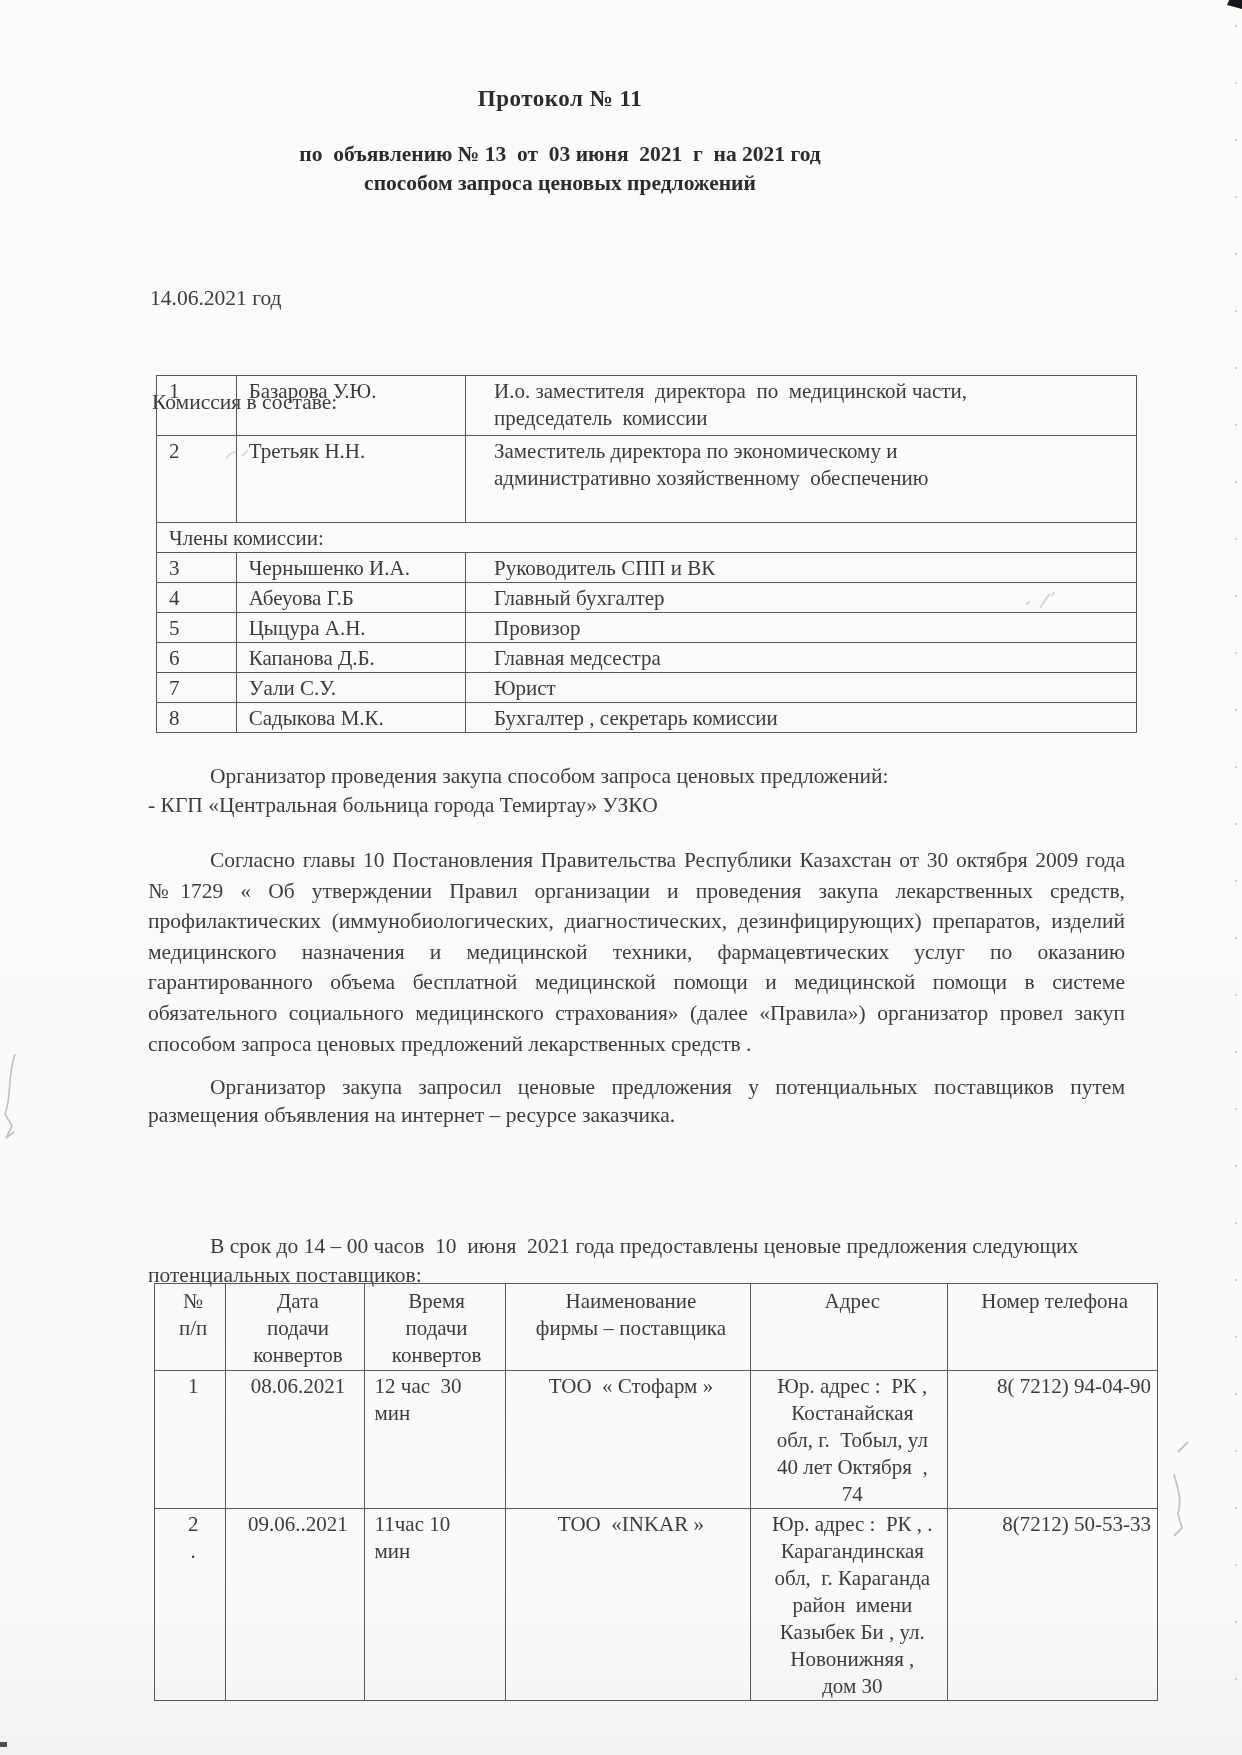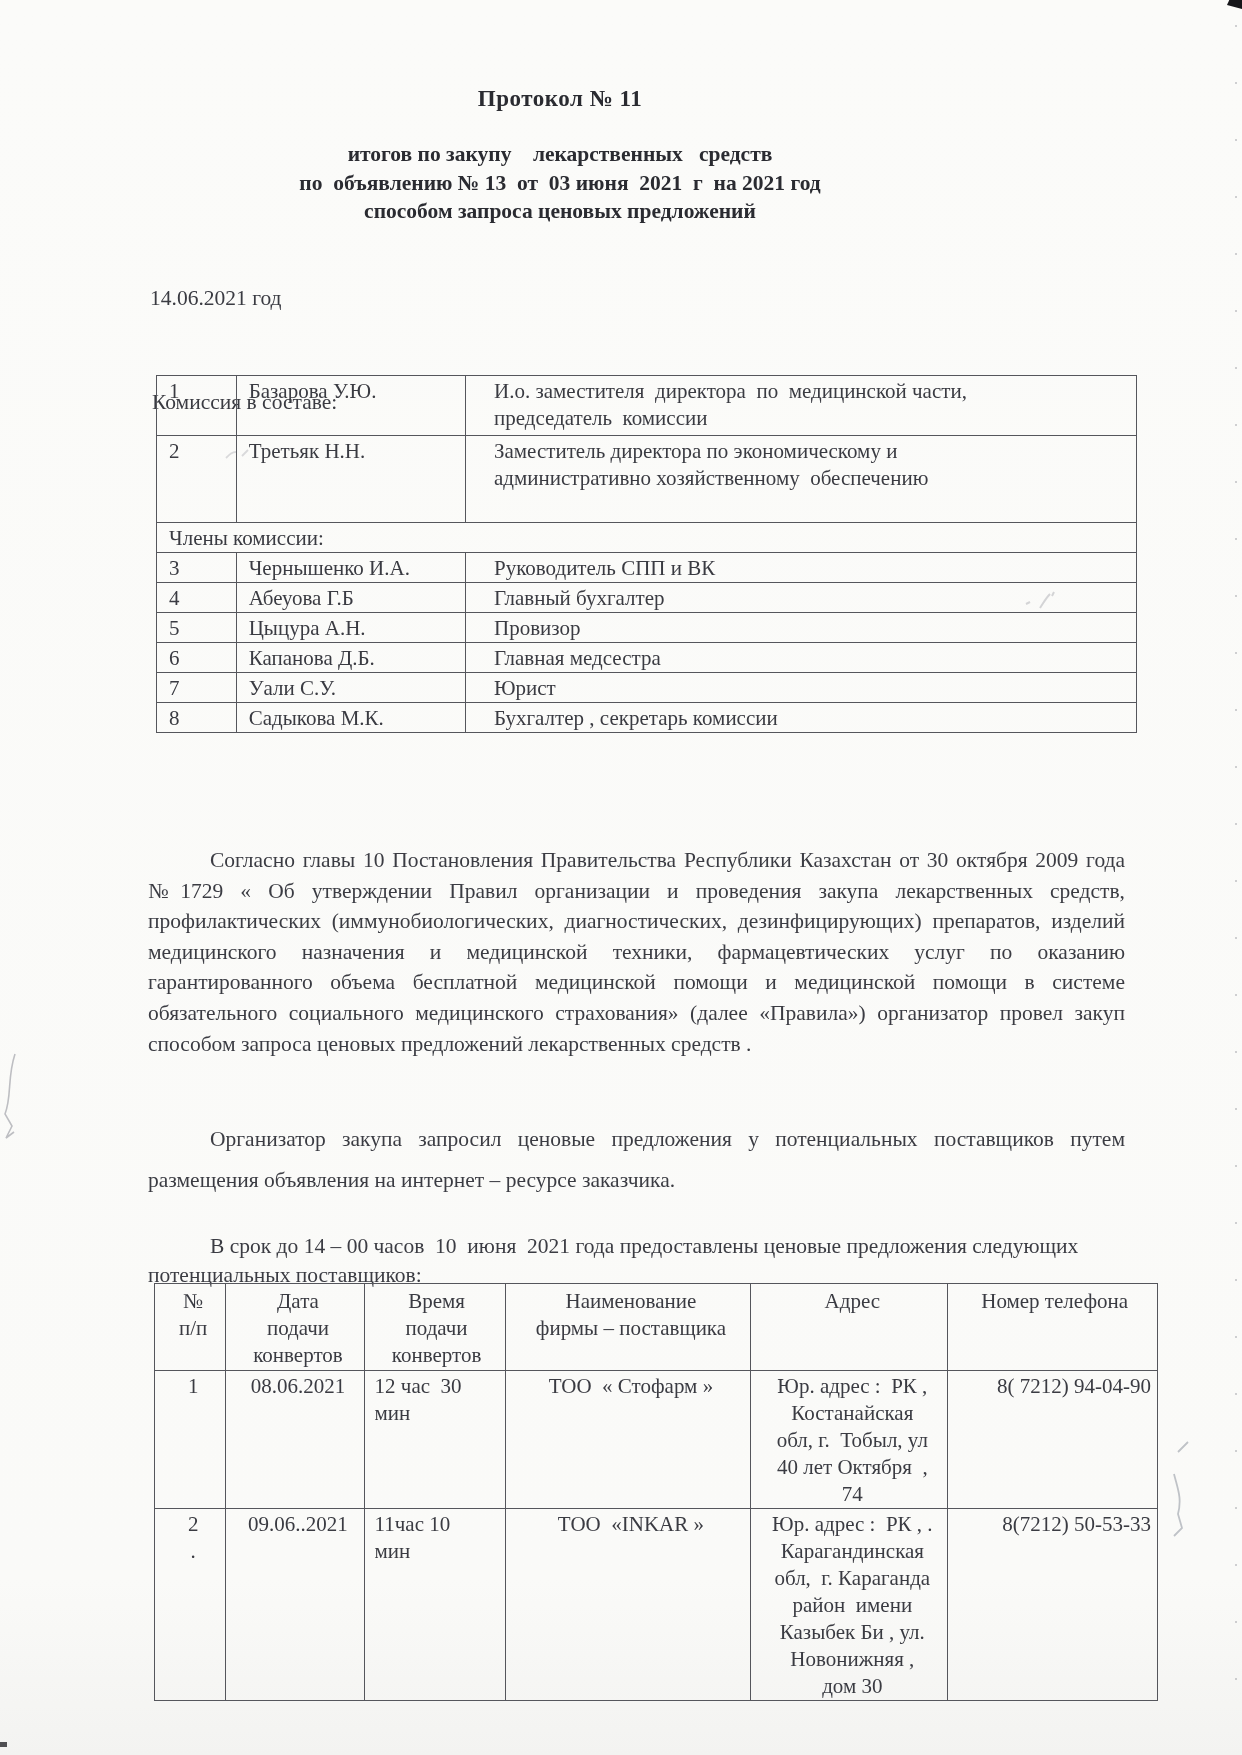--- a/index.html
+++ b/index.html
@@ -32,21 +32,21 @@
   .commission-table .c-role{width:70%;padding-left:28px;}
   .r-h60 td{height:57px;}
   .r-h87 td{height:84px;}
   .r-h30 td{height:25px;}
   .r-h28 td{height:23px;}
   .members-row td{height:26px;padding-left:8px;}
 
   .paragraph{left:148px;width:977px;font-size:21.5px;color:#3b3c43;}
   .p-organizer{top:762px;line-height:29px;white-space:pre-line;text-indent:62px;}
   .p-law{top:845px;line-height:30.6px;text-align:justify;text-indent:62px;}
-  .p-request{top:1119px;line-height:41px;text-align:justify;text-indent:62px;}
+  .p-request{top:1073px;line-height:28px;text-align:justify;text-indent:62px;}
   .p-deadline{top:1232px;line-height:29px;text-indent:62px;}
 
   .suppliers-table{top:1283px;left:154px;width:1004px;}
   .suppliers-table td{border-color:#4c4d53;text-align:center;padding:2px 4px 0 4px;font-size:20.5px;line-height:27.5px;}
   .suppliers-table .hdr td{height:82px;vertical-align:top;padding-top:4px;}
   .suppliers-table .row1 td{height:131px;}
   .suppliers-table .row2 td{height:182px;}
   .suppliers-table .s-num{width:6%;}
   .suppliers-table .s-date{width:13.4%;}
   .suppliers-table .s-time{width:13.9%;text-align:left;padding-left:10px;}
@@ -79,21 +79,20 @@
   </svg>
   <svg class="abs artifact" style="left:1022px;top:590px;opacity:.35" width="40" height="26" viewBox="0 0 40 26">
     <path d="M4,14 L8,12 M18,18 C22,12 24,8 28,4 M30,6 L32,2" fill="none" stroke="#8d8e97" stroke-width="2"></path>
   </svg>
   <svg class="abs artifact" style="left:222px;top:446px;opacity:.3" width="30" height="18" viewBox="0 0 30 18">
     <path d="M4,12 C8,8 10,6 14,6 M20,10 L26,4" fill="none" stroke="#8d8e97" stroke-width="1.8"></path>
   </svg>
 
   <div class="abs doc-title bold center">Протокол № 11</div>
   <div class="abs doc-subtitle bold center">
-    <div class="prewrap">итогов по закупу    лекарственных   средств</div>
     <div class="prewrap">по  объявлению № 13  от  03 июня  2021  г  на 2021 год</div>
     <div class="prewrap">способом запроса ценовых предложений</div>
   </div>
 
   <div class="abs org-line">
     <span>14.06.2021 год</span>
   </div>
 
   <div class="abs commission-heading">Комиссия в составе:</div>
 
@@ -140,20 +139,22 @@
       <td class="c-role">Юрист</td>
     </tr>
     <tr class="r-h30">
       <td class="c-num">8</td>
       <td class="c-name">Садыкова М.К.</td>
       <td class="c-role">Бухгалтер , секретарь комиссии</td>
     </tr>
   </tbody>
     </table>
 
+  <div class="abs paragraph p-organizer">Организатор проведения закупа способом запроса ценовых предложений:
+- КГП «Центральная больница города Темиртау» УЗКО</div>
   <div class="abs paragraph p-law">Согласно главы 10 Постановления Правительства Республики Казахстан от 30 октября 2009 года №1729 « Об утверждении Правил организации и проведения закупа лекарственных средств, профилактических (иммунобиологических, диагностических, дезинфицирующих) препаратов, изделий медицинского назначения и медицинской техники, фармацевтических услуг по оказанию гарантированного объема бесплатной медицинской помощи и медицинской помощи в системе обязательного социального медицинского страхования» (далее «Правила») организатор провел закуп способом запроса ценовых предложений лекарственных средств .</div>
   <div class="abs paragraph p-request">Организатор закупа запросил ценовые предложения у потенциальных поставщиков путем размещения объявления на интернет – ресурсе заказчика.</div>
   <div class="abs paragraph p-deadline prewrap">В срок до 14 – 00 часов  10  июня  2021 года предоставлены ценовые предложения следующих потенциальных поставщиков:</div>
 
   <table class="abs doc-table suppliers-table">
     <tbody>
         <tr class="hdr">
       <td class="s-num prewrap">№
 п/п</td>
       <td class="s-date prewrap">Дата

